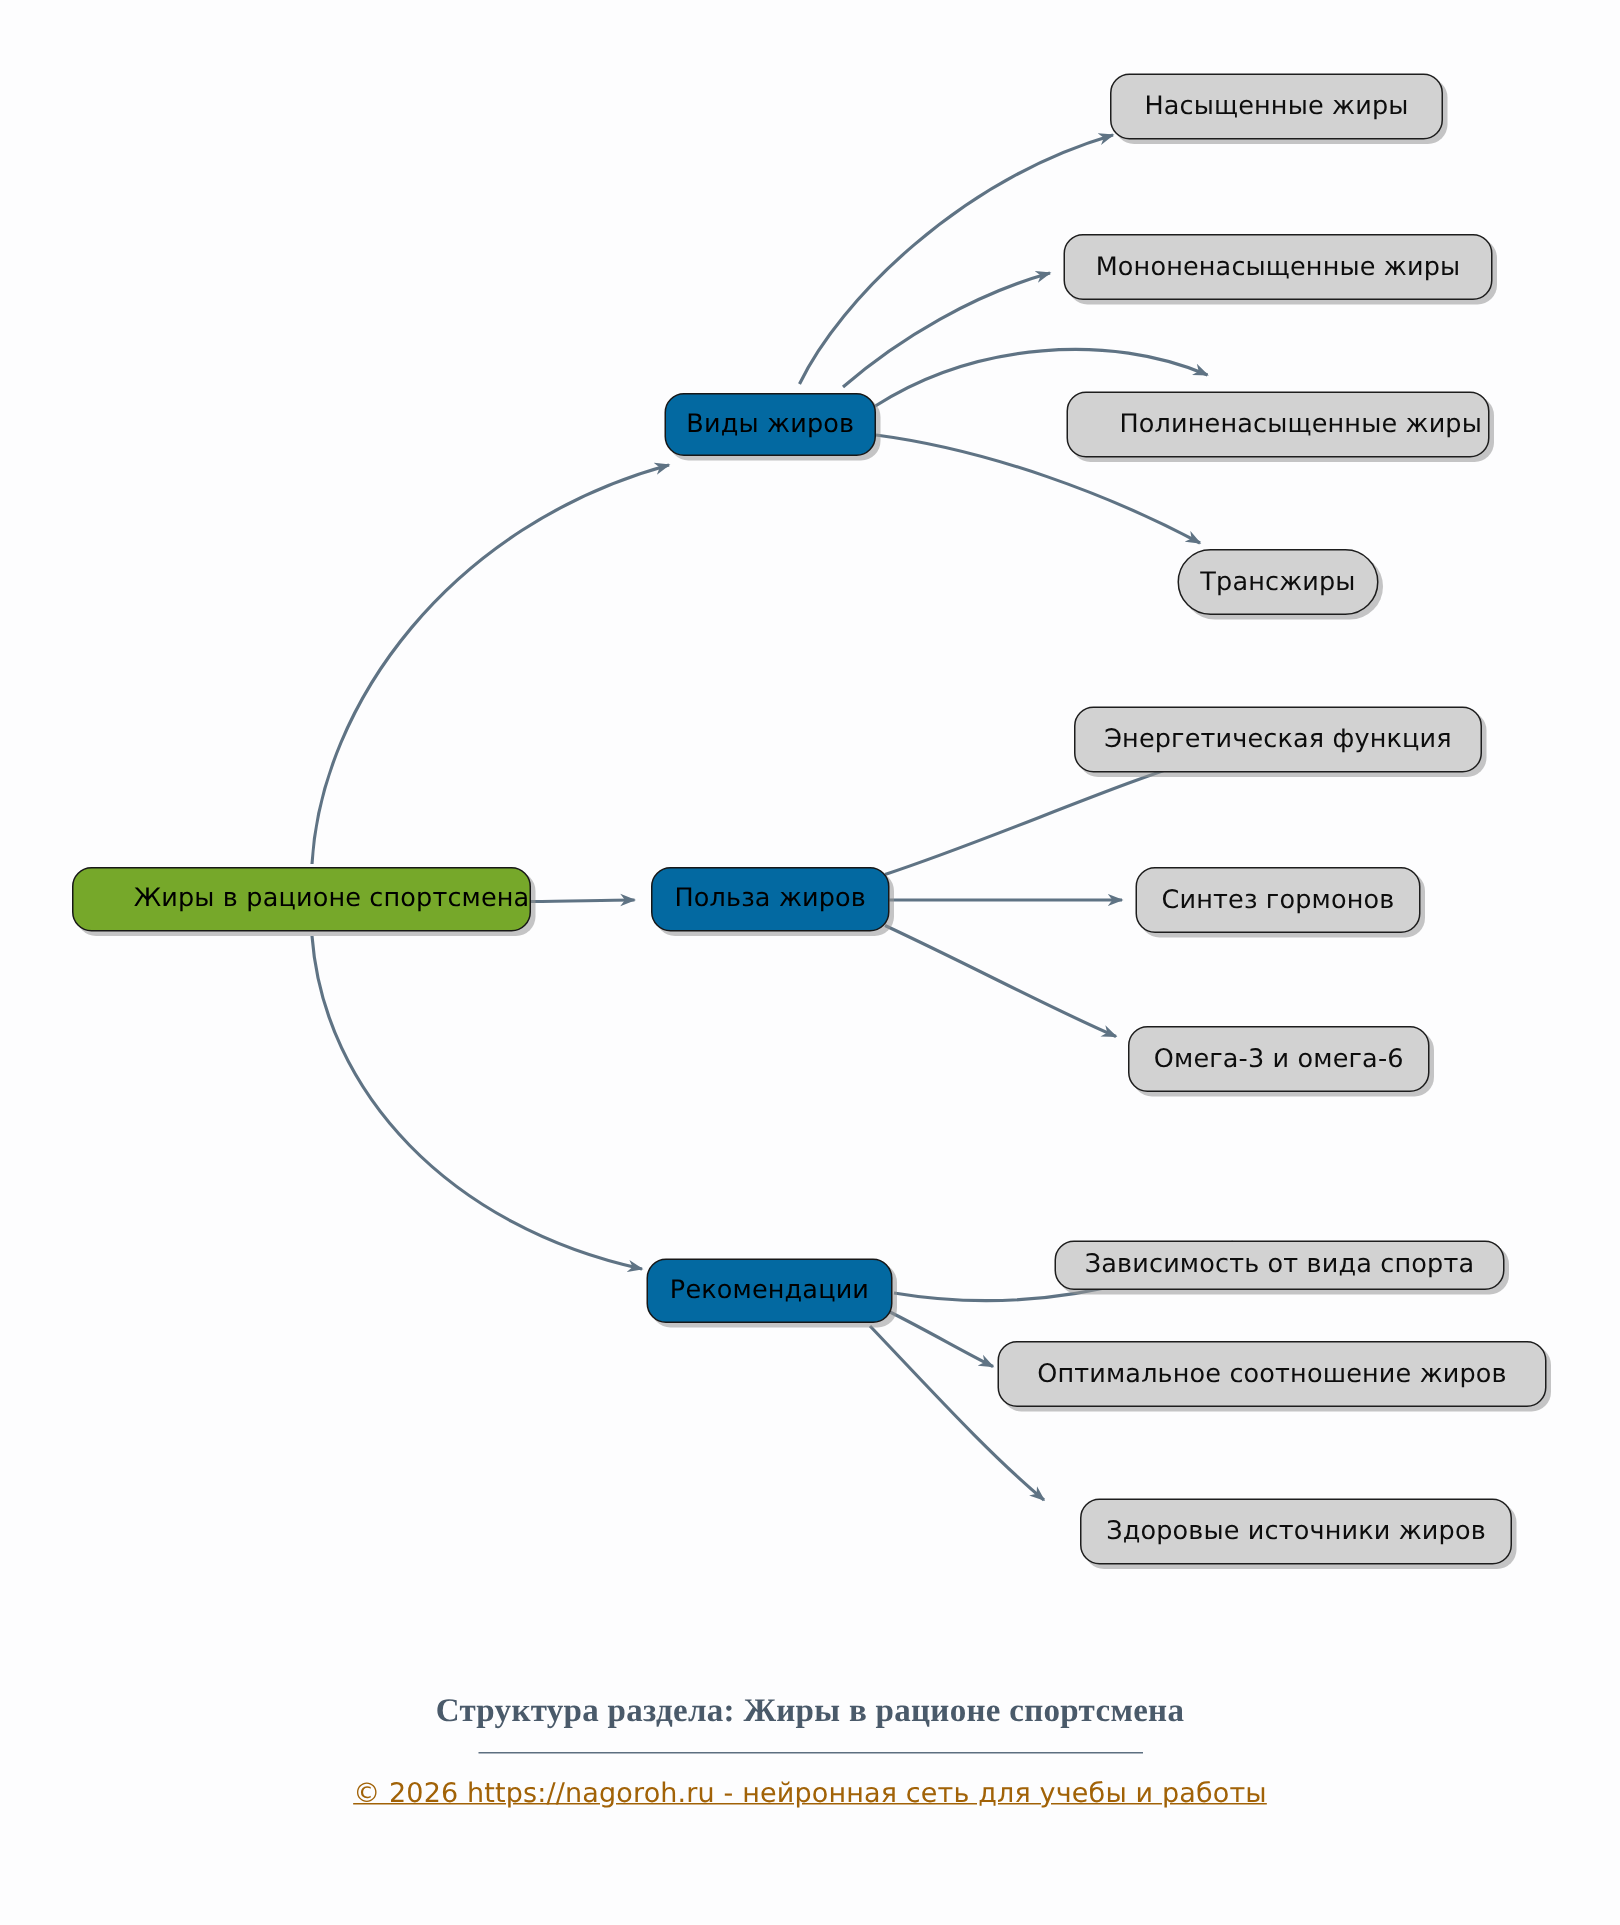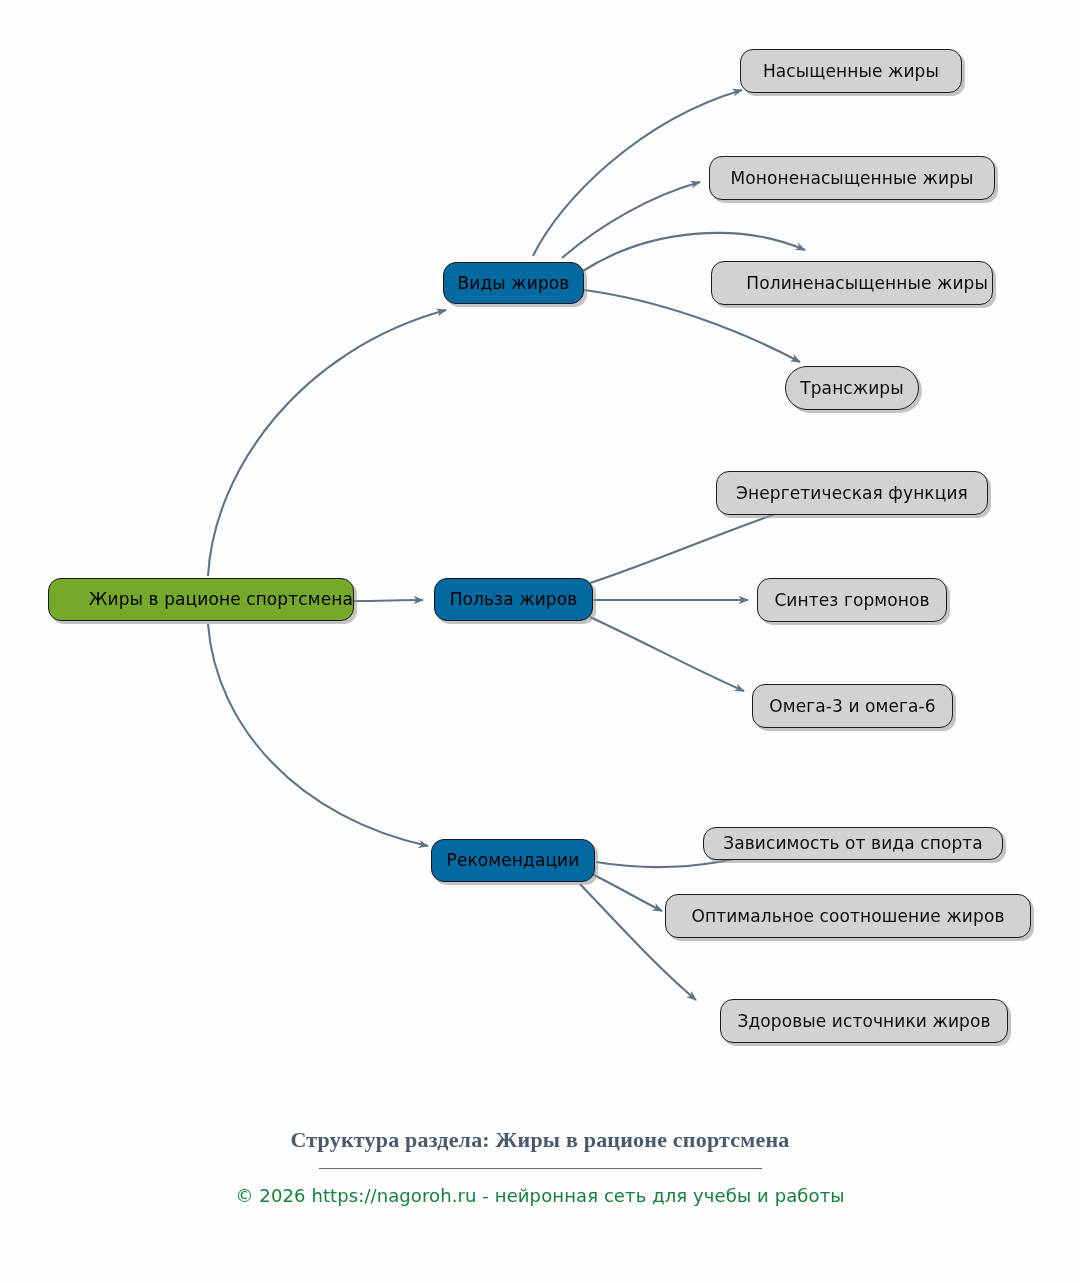--- a/index.html
+++ b/index.html
@@ -97,22 +97,23 @@
     width: 443px;
     height: 0;
     border-top: 1.6px solid #5d6f80;
     vertical-align: middle;
   }
 
   #footer-credit {
     top: 1185px;
     font-family: "DejaVu Sans", "Liberation Sans", sans-serif;
     font-size: 18px;
-    color: #15803d;
+    color: #a16207;
     letter-spacing: 0.1px;
+    text-decoration: underline;
   }
 </style>
 </head>
 <body>
 
 <div id="canvas">
 
   <svg id="edge-layer" viewBox="0 0 1080 1283" xmlns="http://www.w3.org/2000/svg">
     <defs>
       <marker id="arrowhead" markerWidth="11" markerHeight="9" refX="9.5" refY="4.5" orient="auto" markerUnits="userSpaceOnUse">

